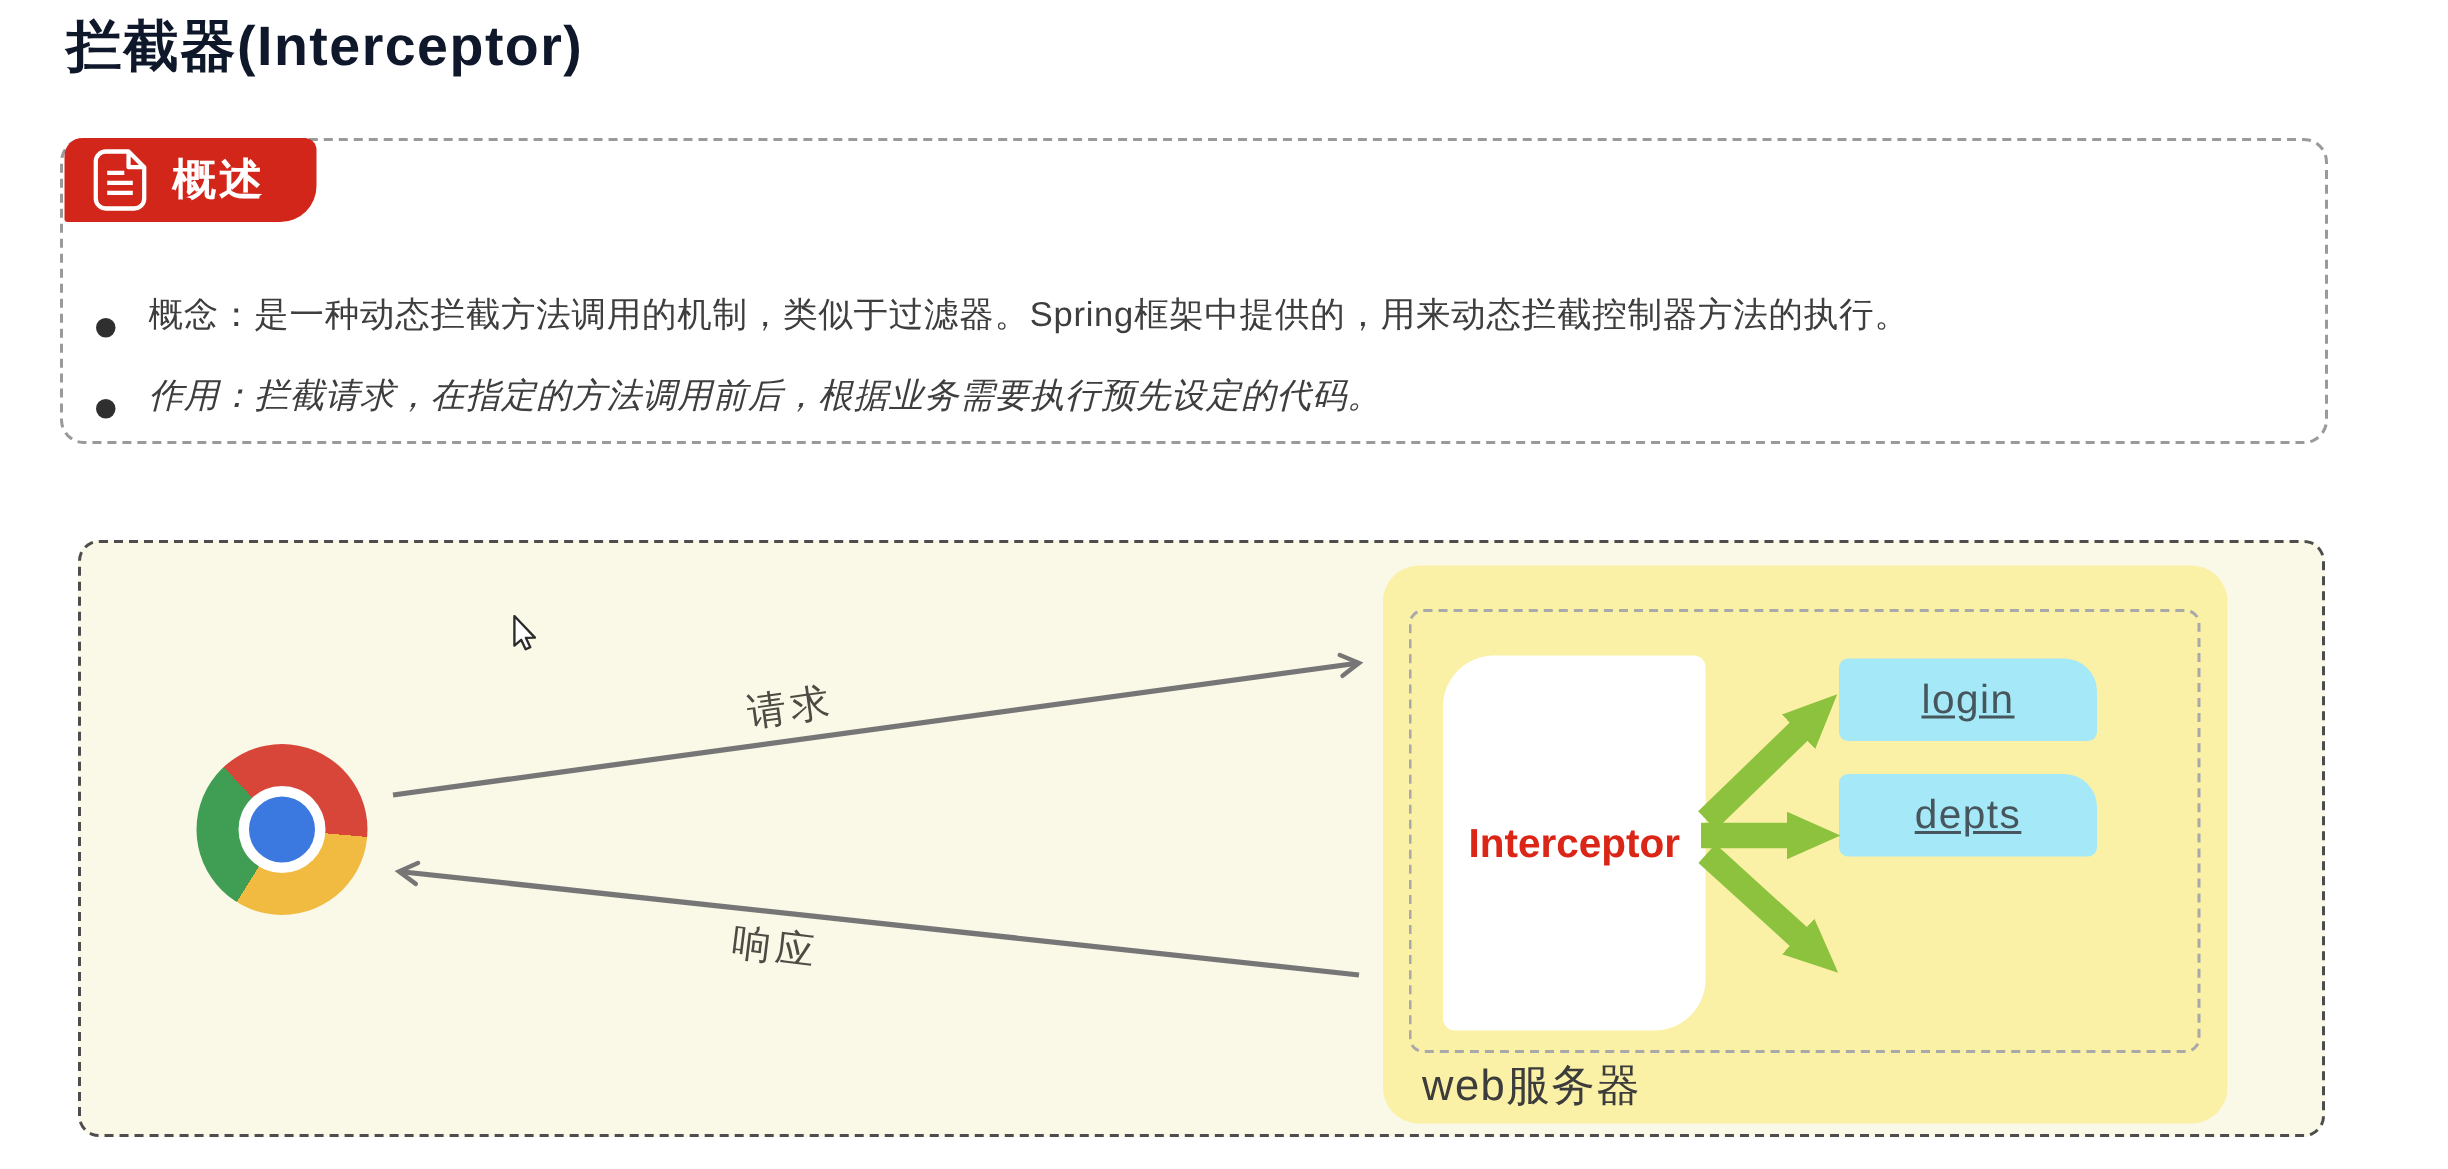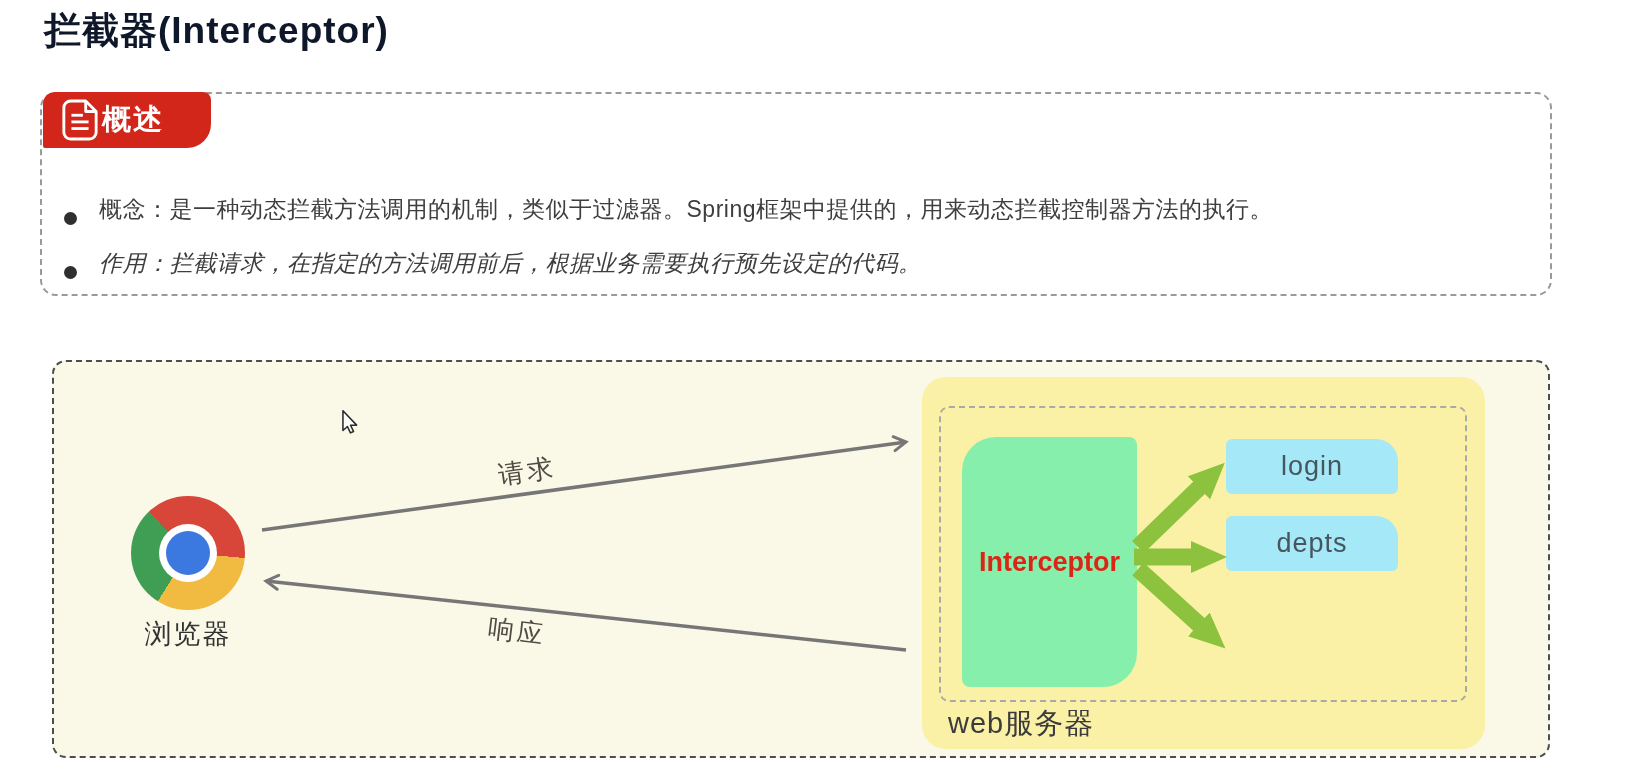--- a/index.html
+++ b/index.html
@@ -20,21 +20,21 @@
   
   .overview-box{
     left:40px;top:92px;width:1512px;height:204px;
     border:2px dashed #9a9a9a;border-radius:16px;
     background:#ffffff;box-sizing:border-box;
   }
   .overview-badge{
     left:43px;top:92px;width:168px;height:56px;
     background:#D2261B;
     border-radius:12px 8px 24px 2px;
-    display:flex;align-items:center;padding-left:18px;gap:3px;
+    display:flex;align-items:center;padding-left:18px;gap:16px;
     box-sizing:border-box;z-index:3;
   }
   .overview-badge .badge-label{
     color:#ffffff;font-size:29px;font-weight:bold;letter-spacing:2px;
   }
   .bullet-row{
     left:64px;width:1420px;height:30px;
     display:flex;align-items:flex-end;gap:22px;z-index:2;
   }
   .bullet-dot{
@@ -86,32 +86,32 @@
   .server-dashed{
     left:17px;top:29px;width:528px;height:296px;
     border:2px dashed #a9a9a9;border-radius:10px;box-sizing:border-box;
   }
   .server-label{
     left:0;bottom:5px;width:100%;
     font-size:29px;color:#3c3c3c;letter-spacing:1px;padding-left:26px;
   }
   .interceptor-box{
     left:40px;top:60px;width:175px;height:250px;
-    background:#86efac;border-radius:34px 8px 34px 8px;
+    background:#ffffff;border-radius:34px 8px 34px 8px;
     display:flex;align-items:center;justify-content:center;
   }
   .interceptor-label{
     font-size:27px;font-weight:bold;color:#DA2517;
   }
   .handler-box{
     left:304px;width:172px;height:55px;
     background:#A5E8F8;border-radius:6px 22px 6px 6px;
     display:flex;align-items:center;justify-content:center;
   }
-  .handler-label{font-size:27px;color:#47565c;letter-spacing:1px;}
+  .handler-label{font-size:27px;color:#47565c;letter-spacing:1px;text-decoration:underline;}
   .h-login{top:62px;}
   .h-depts{top:139px;}
   .h-emps{top:244px;}
 
   svg.overlay{position:absolute;left:0;top:0;pointer-events:none;}
 </style>
 </head>
 <body>
 
 <div class="abs page-title">拦截器(Interceptor)</div>
@@ -141,21 +141,20 @@
 </div>
 
 <div class="abs diagram-panel">
   <div class="diagram-inner">
 
     <div class="abs chrome-icon">
       <div class="chrome-ring">
         <div class="chrome-core"></div>
       </div>
     </div>
-    <div class="abs browser-label">浏览器</div>
 
     <svg class="overlay" width="1498" height="398">
       <defs>
         <marker id="mgray" markerUnits="userSpaceOnUse" markerWidth="20" markerHeight="20" viewBox="0 0 20 20" refX="15" refY="10" orient="auto">
           <path d="M3,3 L15,10 L3,17" fill="none" stroke="#767676" stroke-width="3" stroke-linecap="round"></path>
         </marker>
       </defs>
       <line x1="208" y1="168" x2="852" y2="80" stroke="#767676" stroke-width="3.5" marker-end="url(#mgray)"></line>
       <line x1="852" y1="288" x2="212" y2="219" stroke="#767676" stroke-width="3.5" marker-end="url(#mgray)"></line>
     </svg>

